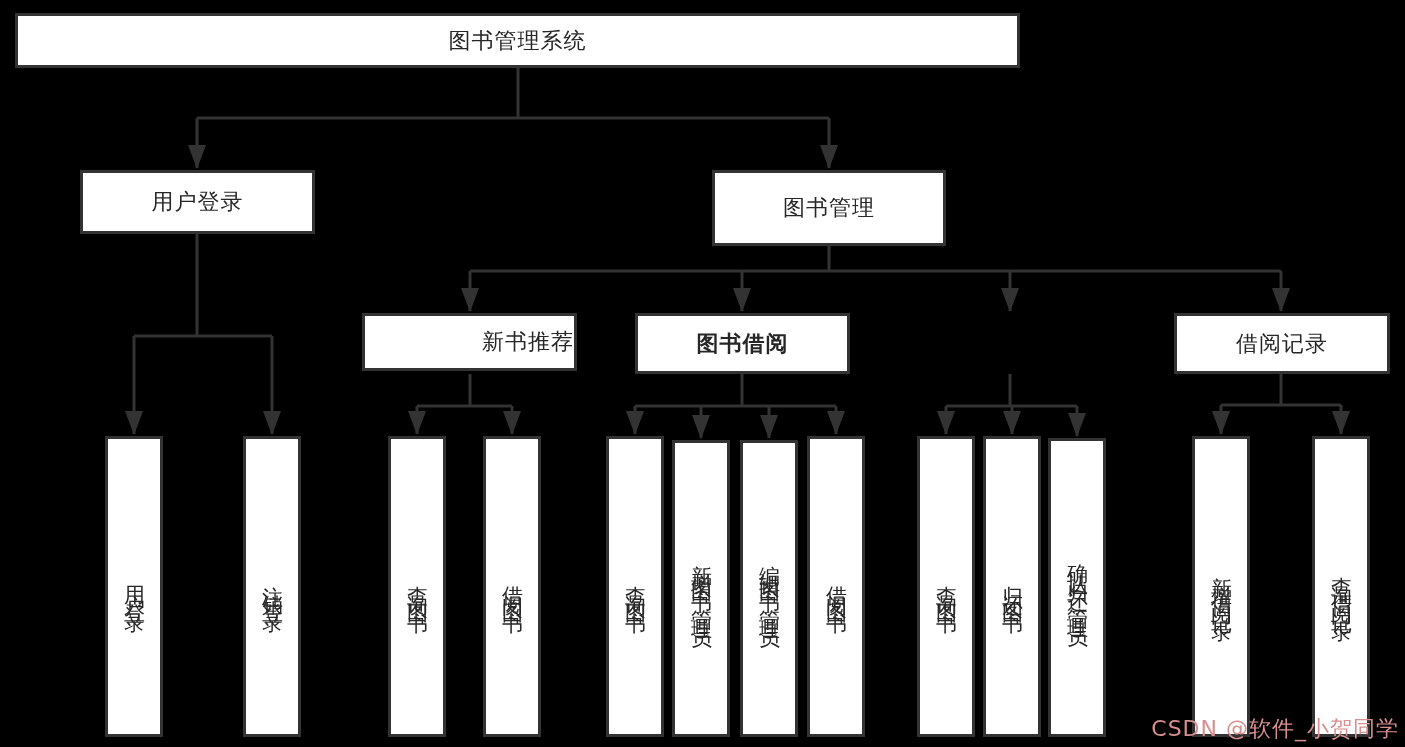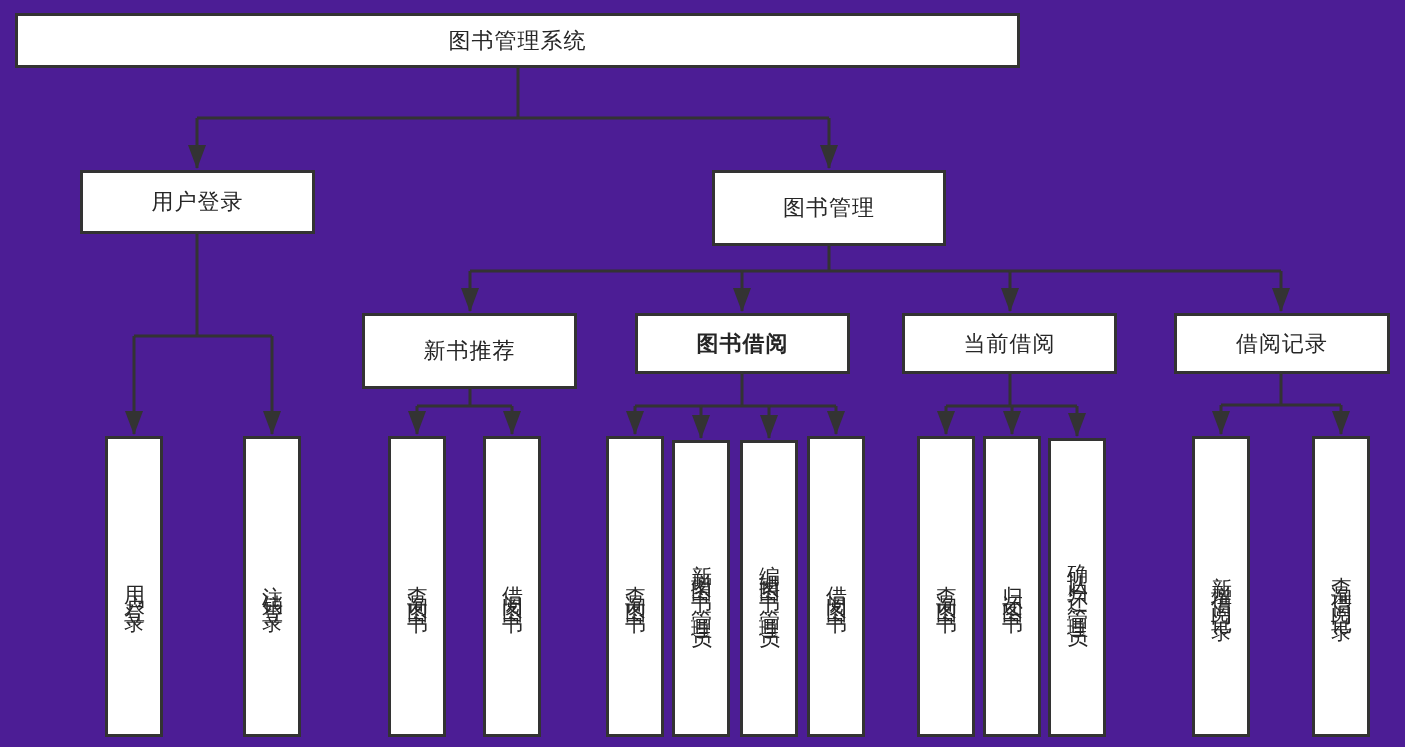--- a/index.html
+++ b/index.html
@@ -1,20 +1,20 @@
 <!DOCTYPE html>
 <html><head>
 <meta charset="utf-8">
 <style>
   html, body { margin: 0; padding: 0; background: #ffffff; }
   .canvas {
     position: relative;
     width: 1405px;
     height: 747px;
-    background: #4c1d95;
+    background: #000000;
     font-family: "DejaVu Sans", "Liberation Sans", sans-serif;
     color: #262626;
     overflow: hidden;
   }
   svg.connectors {
     position: absolute;
     left: 0; top: 0;
     width: 1405px; height: 747px;
   }
   .node {
@@ -104,28 +104,25 @@
     <span>图书管理系统</span>
   </div>
 
   <div class="node hnode" style="left:80px; top:170px; width:235px; height:64px;">
     <span>用户登录</span>
   </div>
   <div class="node hnode" style="left:712px; top:170px; width:234px; height:76px;">
     <span>图书管理</span>
   </div>
 
-  <div class="node hnode" style="left:362px; top:313px; width:215px; height:76px;">
+  <div class="node hnode" style="left:362px; top:313px; width:215px; height:58px;justify-content:flex-end;">
     <span>新书推荐</span>
   </div>
   <div class="node hnode" style="left:635px; top:313px; width:215px; height:61px;font-weight:bold;">
     <span>图书借阅</span>
-  </div>
-  <div class="node hnode" style="left:902px; top:313px; width:215px; height:61px;">
-    <span>当前借阅</span>
   </div>
   <div class="node hnode" style="left:1174px; top:313px; width:216px; height:61px;">
     <span>借阅记录</span>
   </div>
 
   <div class="node vnode" style="left:105px; top:436px; width:58px; height:301px;">
     <span class="vlabel">用户登录</span>
   </div>
   <div class="node vnode" style="left:243px; top:436px; width:58px; height:301px;">
     <span class="vlabel">注销登录</span>
@@ -161,14 +158,15 @@
     <span class="vlabel">确认归还（管理员）</span>
   </div>
 
   <div class="node vnode" style="left:1192px; top:436px; width:58px; height:301px;">
     <span class="vlabel">新增借阅记录</span>
   </div>
   <div class="node vnode" style="left:1312px; top:436px; width:58px; height:301px;">
     <span class="vlabel">查询借阅记录</span>
   </div>
 
+  <div class="watermark" style="color: rgb(217, 143, 143);">CSDN @软件_小贺同学</div>
 
 </div>
 
 </body></html>

